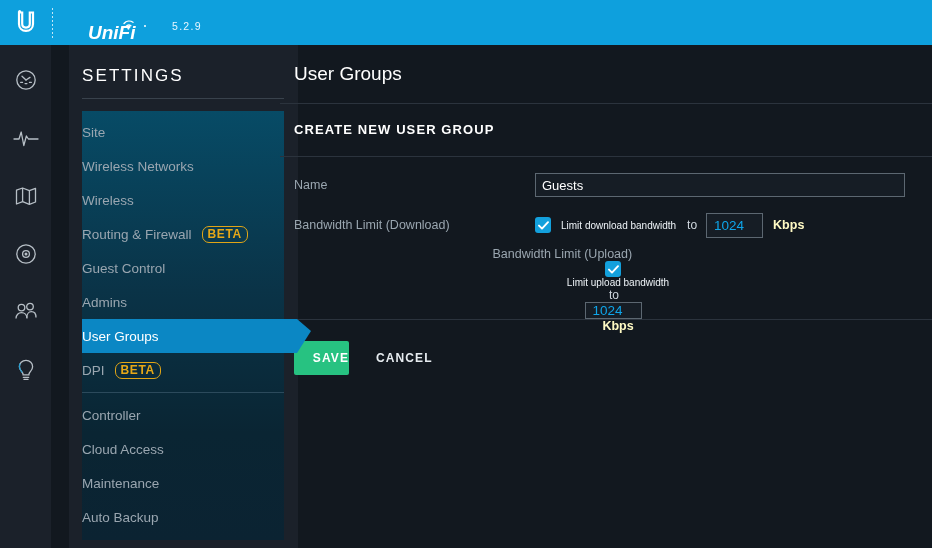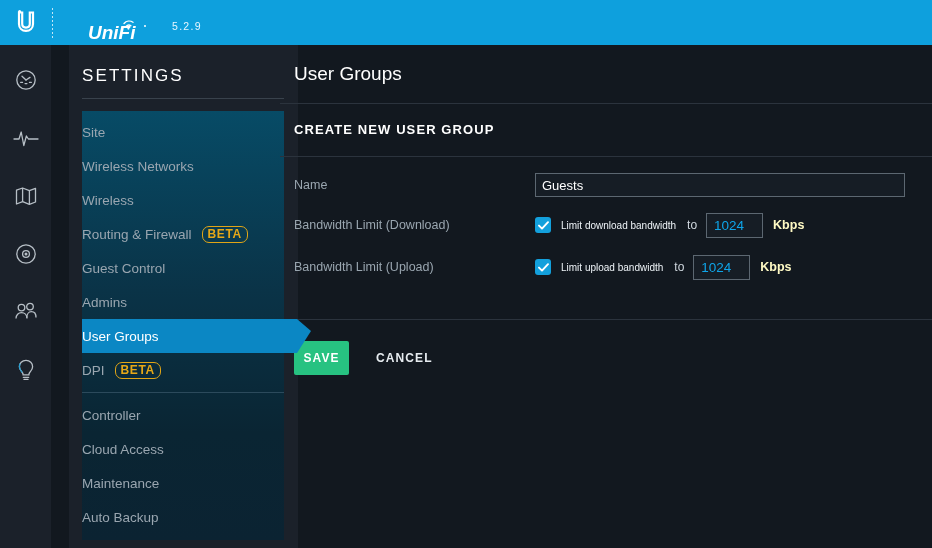--- a/index.html
+++ b/index.html
@@ -106,21 +106,21 @@
   .section-head {
     color: #ffffff; font-size: 13px; font-weight: bold; letter-spacing: 1.1px;
     padding: 18px 0 0 14px;
   }
   .rule2 { height: 1px; background: #2b333d; margin-top: 19px; }
 
   .form { padding-left: 14px; }
   .row { display: flex; align-items: center; height: 40px; }
   .row-name { margin-top: 8px; }
   .row-dl { margin-top: 0px; }
-  .row-ul { margin-top: 2px; }
+  .row-ul { margin-top: 2px; flex-direction: column; }
   .field-label {
     color: #9aa6b0; font-size: 12.5px;
     width: 241px; flex: none;
   }
   .text-input {
     background: #161d25; border: 1px solid #5c6771;
     color: #ffffff; font-size: 13px;
     height: 24px; width: 370px;
     padding: 0 6px;
     font-family: "Liberation Sans", sans-serif;
@@ -150,20 +150,21 @@
 
   .actions-rule { height: 1px; background: #2b333d; margin: 32px 0 0 14px; }
   .actions { display: flex; align-items: center; padding: 21px 0 0 14px; }
   .btn-save {
     background: #27c281; color: #ffffff;
     font-size: 12px; font-weight: bold; letter-spacing: 1.1px;
     border: none; border-radius: 2px;
     width: 55px; height: 34px;
     font-family: "Liberation Sans", sans-serif;
     cursor: pointer;
+    text-align: right;
   }
   .btn-cancel {
     background: none; border: none;
     color: #e6ebef; font-size: 12px; font-weight: bold; letter-spacing: 1.1px;
     margin-left: 27px;
     font-family: "Liberation Sans", sans-serif;
     cursor: pointer;
   }
 </style>
 </head>

